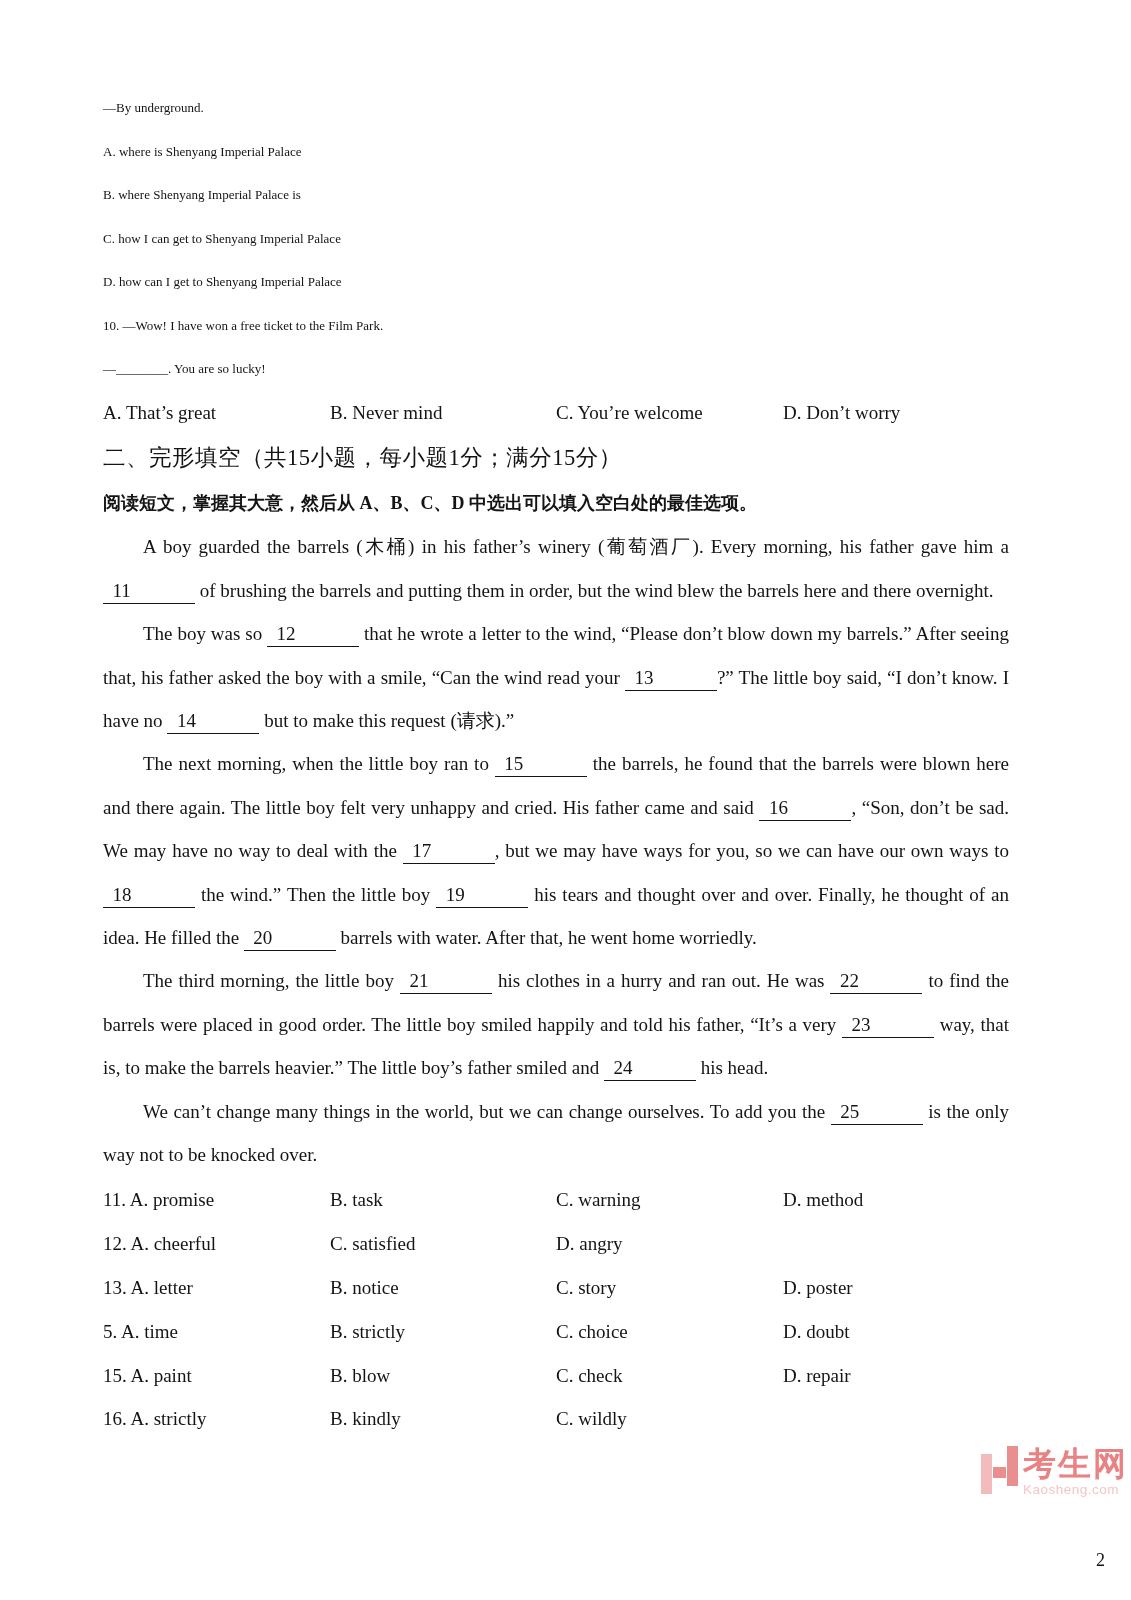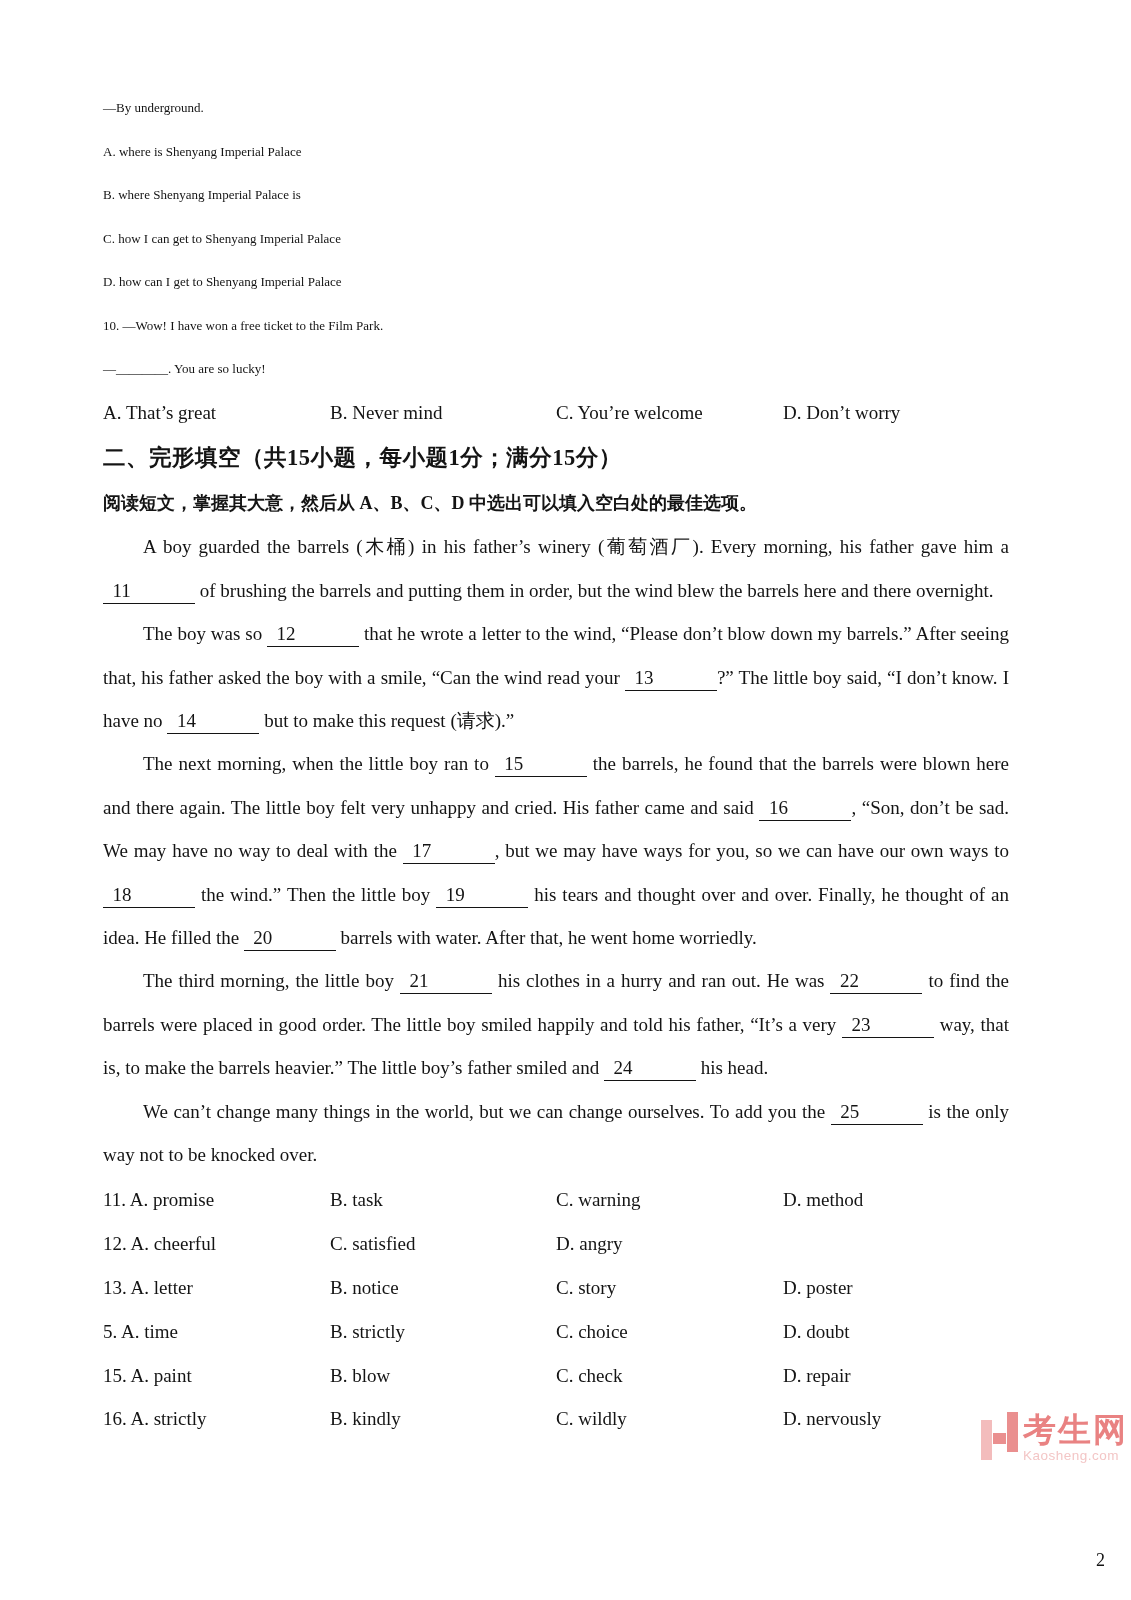--- a/index.html
+++ b/index.html
@@ -7,36 +7,36 @@
     width:1131px; height:1600px; position:relative;
     background:#ffffff; color:#141414;
     font-family:"Liberation Serif", serif;
     overflow:hidden;
   }
   .content { position:absolute; left:103px; top:86px; width:906px; }
   .line { font-size:13px; line-height:43.5px; white-space:pre-wrap; }
   .opt-grid { display:grid; grid-template-columns:227px 226px 227px auto; }
   .opt-cell { font-size:19px; line-height:43.8px; white-space:nowrap; }
   .heading {
-    font-size:22.5px; font-weight:bold; line-height:47px; margin:0;
+    font-size:22.5px; font-weight:normal; line-height:47px; margin:0;
     letter-spacing:0.5px;
   }
   .instruction { font-size:18px; line-height:44px;font-weight:bold; }
   .para {
     font-size:19px; line-height:43.4px; text-align:justify;
     text-indent:40px;
   }
   .blank {
     display:inline-block; border-bottom:1.2px solid #141414;
     min-width:92px; text-indent:0;
     line-height:24px;
   }
   .opt-rows { margin-top:2px; }
   .watermark {
-    position:absolute; right:3px; top:1412px;
+    position:absolute; right:3px; top:1446px;
     display:flex; align-items:flex-end; gap:0;
   }
   .wm-icon { position:relative; width:42px; height:52px; flex:0 0 auto; }
   .wm-icon .bar-left  { position:absolute; left:0;  top:8px;  width:11px; height:40px; background:#f3bcbc; }
   .wm-icon .bar-right { position:absolute; left:26px; top:0;  width:11px; height:40px; background:#ea8f8f; }
   .wm-icon .mid       { position:absolute; left:12px; top:21px; width:13px; height:11px; background:#ea8f8f; }
   .wm-text { display:flex; flex-direction:column; }
   .wm-brand {
     font-size:33px; font-weight:bold; color:#e98282; line-height:36px;
     letter-spacing:2px; font-family:"Liberation Sans", sans-serif;
@@ -105,21 +105,20 @@
         <div class="opt-grid">
           <div class="opt-cell">15. A. paint</div>
           <div class="opt-cell">B. blow</div>
           <div class="opt-cell">C. check</div>
           <div class="opt-cell">D. repair</div>
         </div>
         <div class="opt-grid">
           <div class="opt-cell">16. A. strictly</div>
           <div class="opt-cell">B. kindly</div>
           <div class="opt-cell">C. wildly</div>
-          <div class="opt-cell">D. nervously</div>
         </div>
       </div>
   </div>
 
   <div class="watermark">
     <div class="wm-icon">
       <span class="bar-left"></span>
       <span class="mid"></span>
       <span class="bar-right"></span>
     </div>

